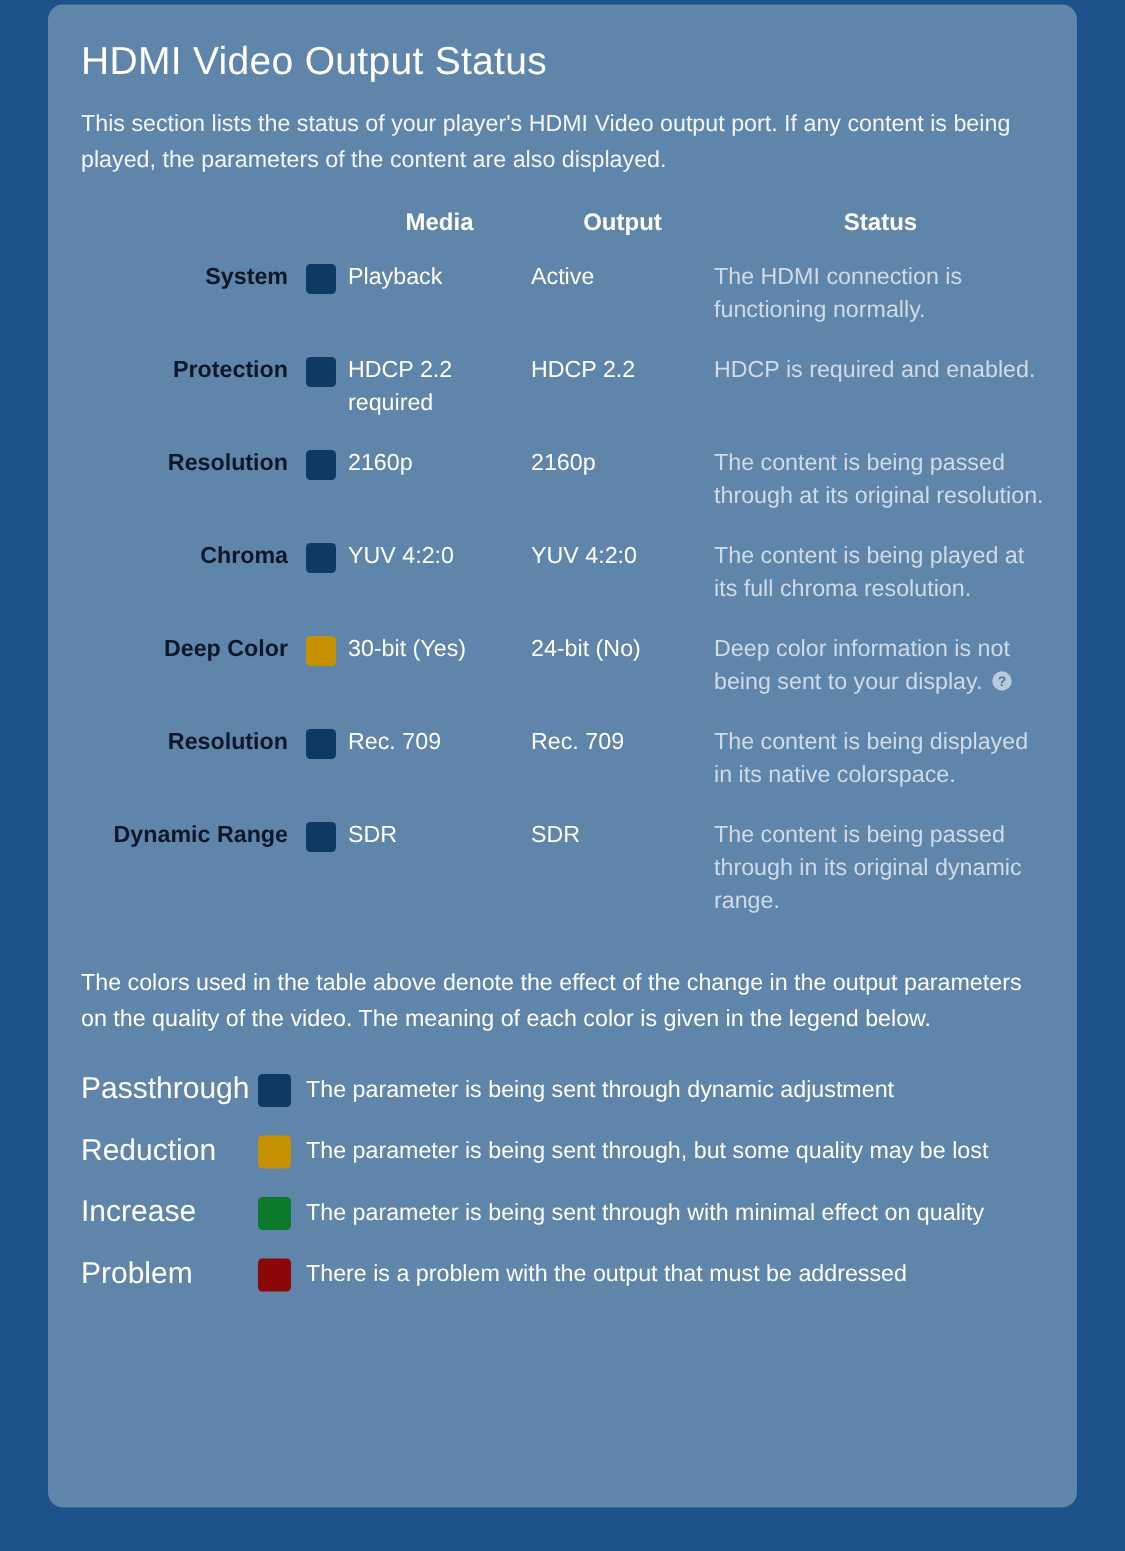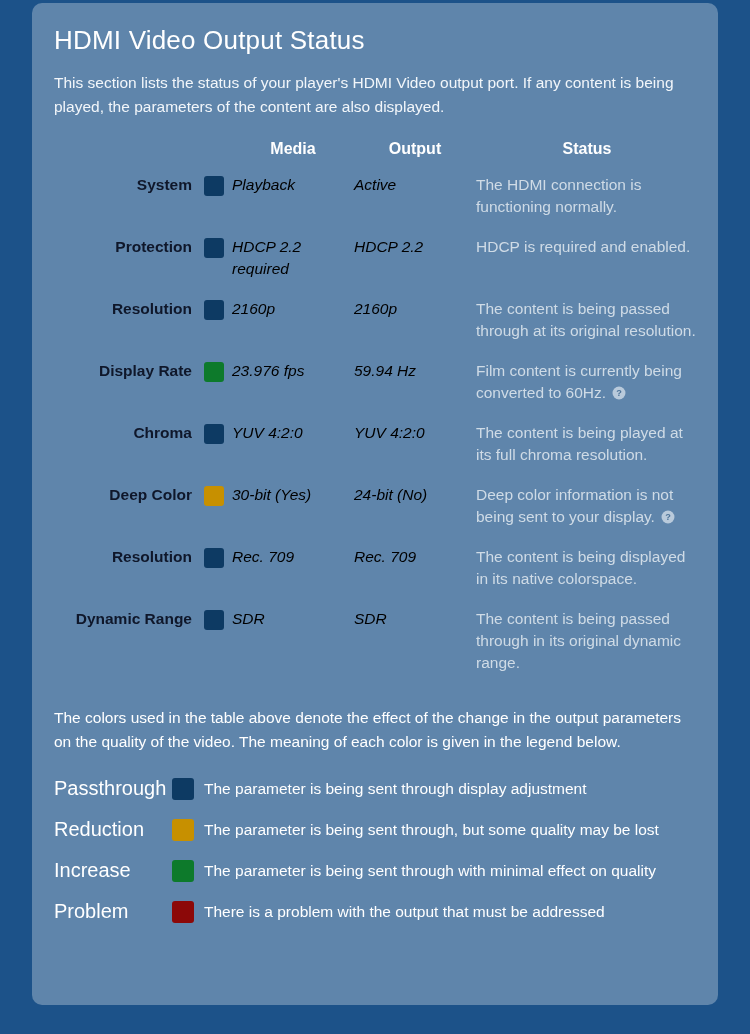--- a/index.html
+++ b/index.html
@@ -89,24 +89,23 @@
   .swatch {
     display: block;
     width: 20px;
     height: 20px;
     border-radius: 3px;
     margin-top: 2px;
   }
 
   .cell-media, .cell-output {
     font-size: 15.5px;
-    color: #000000;
+    color: #ffffff;
     line-height: 1.42;
     padding-right: 8px;
-    font-style: italic;
   }
 
   .cell-status {
     font-size: 15.5px;
     color: #cfdbe6;
     line-height: 1.42;
     margin-top: 40px;
   }
 
   .help-icon {
@@ -212,33 +211,20 @@
           <td class="cell-label">Resolution</td>
           <td>
             <span class="swatch" style="background: rgb(13, 58, 99);"></span>
           </td>
           <td></td>
           <td class="cell-media">2160p</td>
           <td class="cell-output">2160p</td>
           <td class="cell-status"><span>The content is being passed through at its original resolution.</span></td>
         </tr>
         <tr>
-          <td class="cell-label">Display Rate</td>
-          <td>
-            <span class="swatch" style="background: rgb(13, 122, 43);"></span>
-          </td>
-          <td></td>
-          <td class="cell-media">23.976 fps</td>
-          <td class="cell-output">59.94 Hz</td>
-          <td class="cell-status"><span>Film content is currently being converted to 60Hz.</span><span style="cursor: pointer;"> <svg class="help-icon" width="14" height="14" viewBox="0 0 16 16" aria-hidden="true">
-                <circle cx="8" cy="8" r="7.4" fill="#b9cadb"></circle>
-                <text x="8" y="11.6" text-anchor="middle" font-family="Liberation Sans, sans-serif" font-size="10.5" font-weight="bold" fill="#4d7398">?</text>
-              </svg></span></td>
-        </tr>
-        <tr>
           <td class="cell-label">Chroma</td>
           <td>
             <span class="swatch" style="background: rgb(13, 58, 99);"></span>
           </td>
           <td></td>
           <td class="cell-media">YUV 4:2:0</td>
           <td class="cell-output">YUV 4:2:0</td>
           <td class="cell-status"><span>The content is being played at its full chroma resolution.</span></td>
         </tr>
         <tr>
@@ -284,21 +270,21 @@
       <col class="l-label">
         <col class="l-swatch">
         <col class="l-desc">
     </colgroup>
     <tbody id="legend-body">
         <tr>
           <td class="legend-label">Passthrough</td>
           <td>
             <span class="legend-swatch" style="background: rgb(13, 58, 99);"></span>
           </td>
-          <td class="legend-desc">The parameter is being sent through display adjustment</td>
+          <td class="legend-desc">The parameter is being sent through dynamic adjustment</td>
         </tr>
         <tr>
           <td class="legend-label">Reduction</td>
           <td>
             <span class="legend-swatch" style="background: rgb(199, 144, 0);"></span>
           </td>
           <td class="legend-desc">The parameter is being sent through, but some quality may be lost</td>
         </tr>
         <tr>
           <td class="legend-label">Increase</td>

